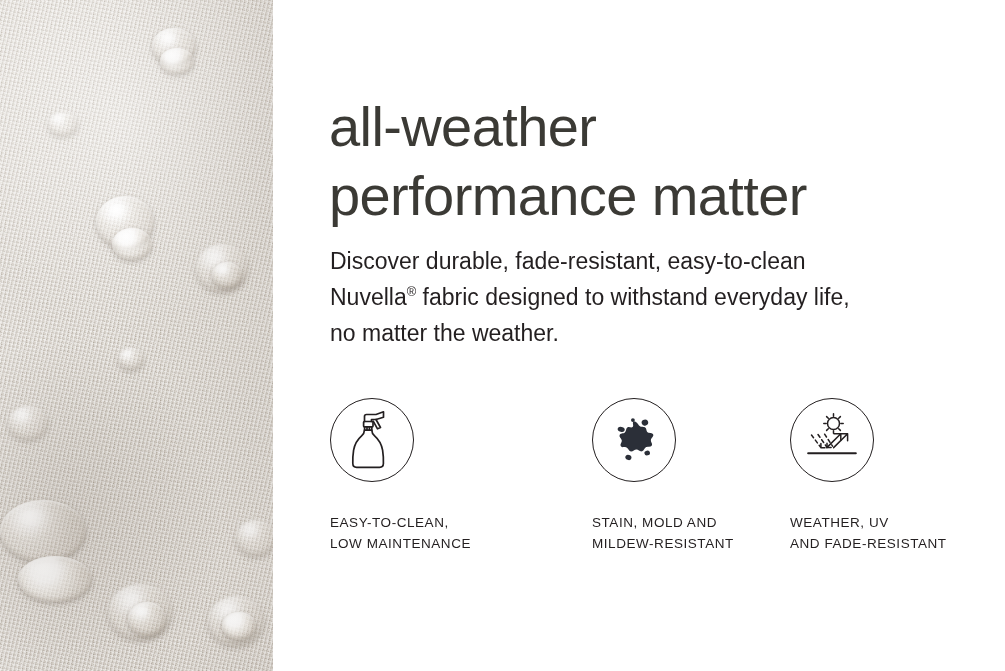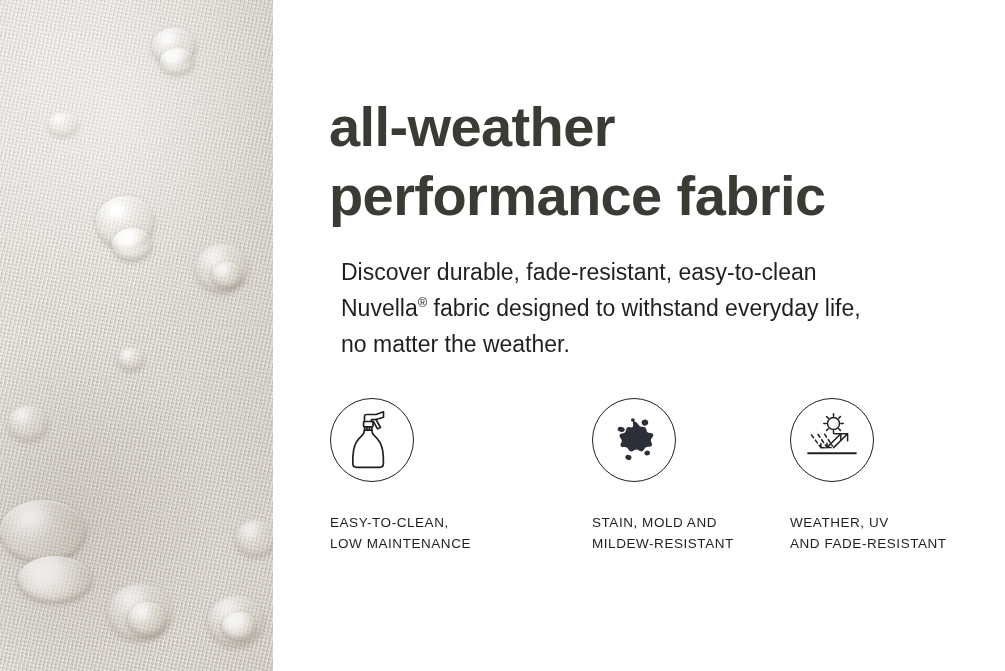--- a/index.html
+++ b/index.html
@@ -127,32 +127,32 @@
   }
 
   .headline {
     position: absolute;
     left: 56px;
     top: 92px;
     width: 650px;
     margin: 0;
     font-size: 56px;
     line-height: 69px;
-    font-weight: 700;
+    font-weight: 400;
     letter-spacing: -0.6px;
     color: #3b3a35;
   }
   .headline .hl-line { display: block; white-space: nowrap; }
 
   .subcopy {
     position: absolute;
     left: 57px;
     top: 243px;
     width: 640px;
-    margin: 11px;
+    margin: 0;
     font-size: 23px;
     line-height: 36px;
     font-weight: 400;
     color: #231f20;
   }
   .subcopy .sub-line { display: block; white-space: nowrap; }
   .reg {
     font-size: 0.56em;
     vertical-align: super;
     line-height: 0;
@@ -229,21 +229,21 @@
     <div class="drop soft" style="left:236px; top:520px; width:40px; height:36px;"></div>
     <div class="drop soft" style="left:118px; top:348px; width:26px; height:22px;"></div>
 
     <div class="cloth-shade"></div>
   </div>
 
   <div class="content">
 
     <h1 class="headline">
       <span class="hl-line">all-weather</span>
-      <span class="hl-line">performance fabric</span>
+      <span class="hl-line">performance matter</span>
     </h1>
 
     <p class="subcopy">
       <span class="sub-line">Discover durable, fade-resistant, easy-to-clean</span>
       <span class="sub-line"><span>Nuvella</span><span class="reg">®</span><span> fabric designed to withstand everyday life,</span></span>
       <span class="sub-line">no matter the weather.</span>
     </p>
 
     <div class="features">
 

